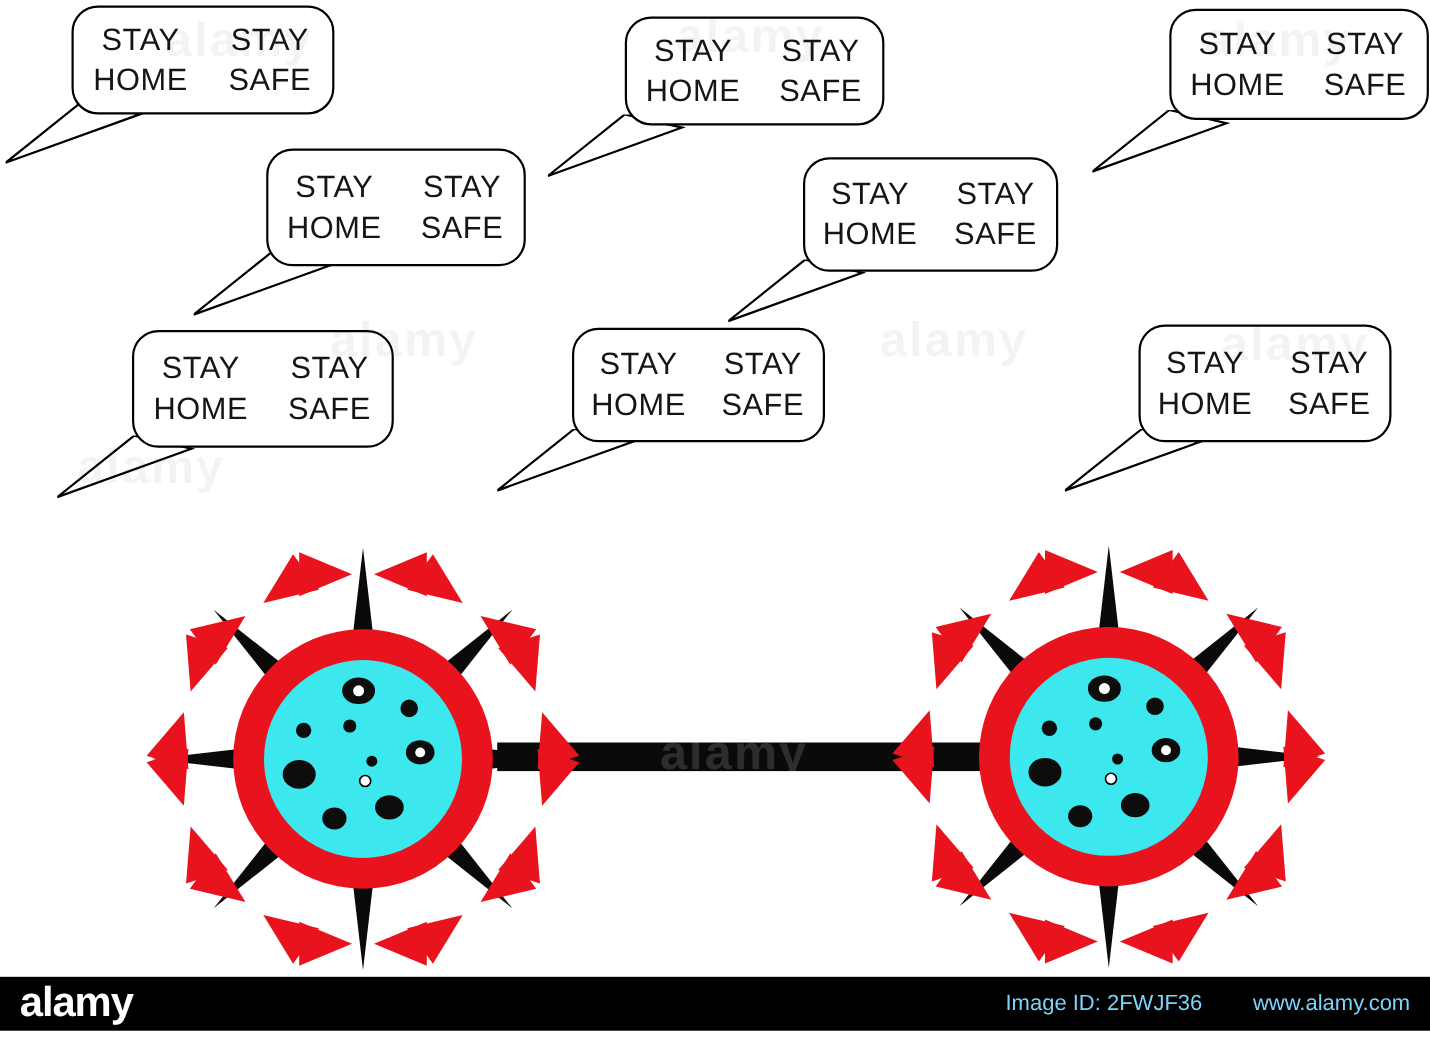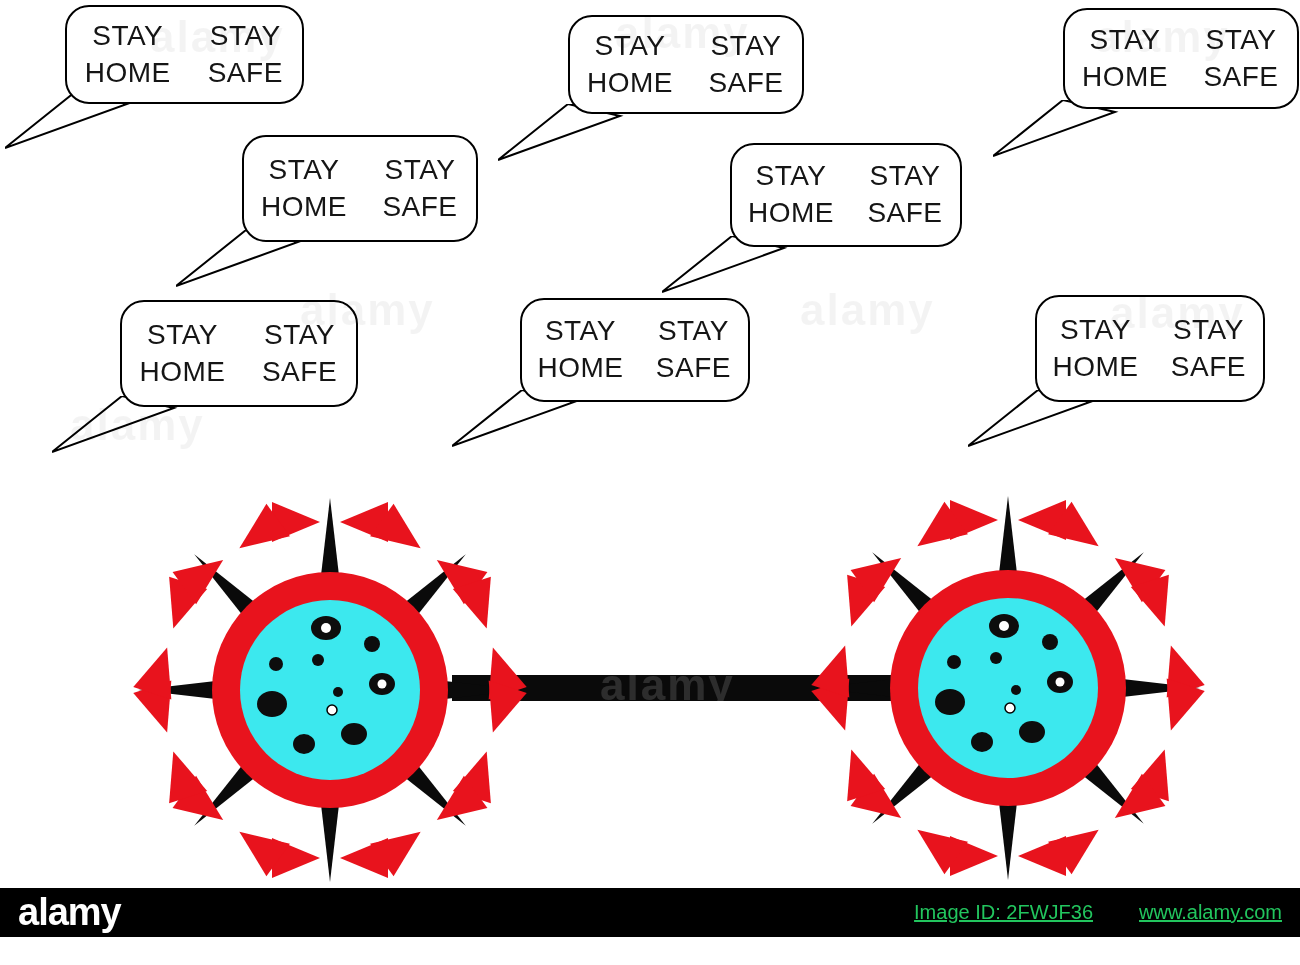--- a/index.html
+++ b/index.html
@@ -36,21 +36,21 @@
   
   .footer{
     position:absolute;left:0;top:888px;width:1300px;height:49px;background:#000;
     display:flex;align-items:center;justify-content:space-between;
     padding:0 18px;box-sizing:border-box;z-index:5;
   }
   .footer .logo{
     color:#fff;font-size:38px;font-weight:bold;letter-spacing:-1px;
   }
   .footer .right{
-    color:#22c55e;font-size:20px;display:flex;gap:46px;align-items:center;text-decoration:underline;
+    color:#7dd3fc;font-size:20px;display:flex;gap:46px;align-items:center;
   }
 </style>
 </head>
 <body>
 
 <svg width="0" height="0" style="position:absolute" aria-hidden="true">
   <defs>
     <g id="virus-def">
 
       <g fill="#0a0a0a">

